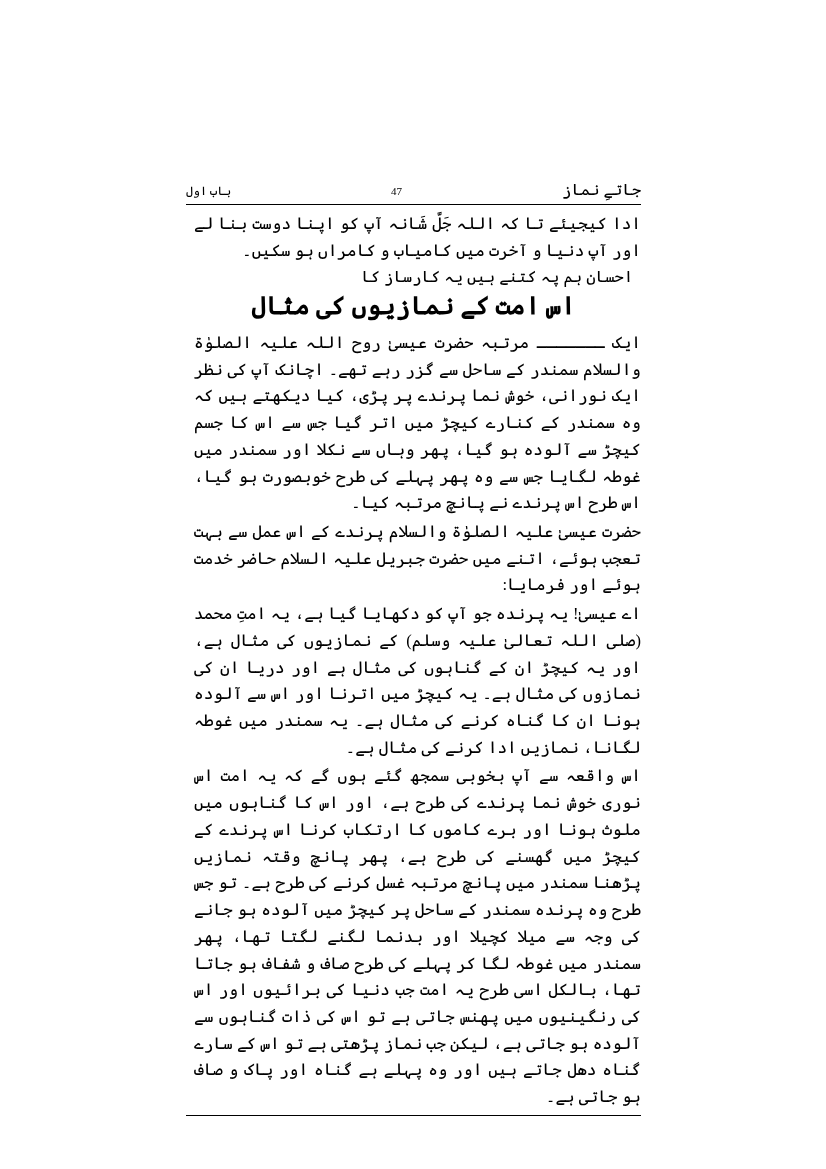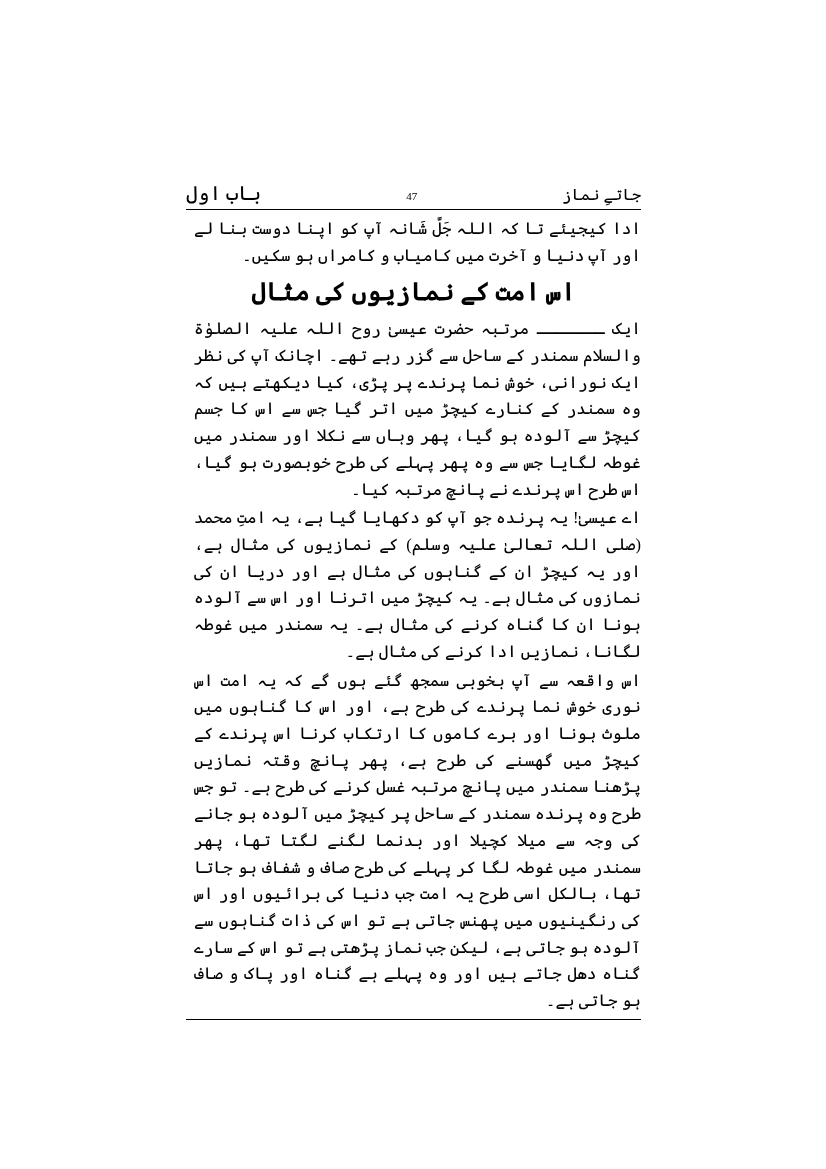--- a/index.html
+++ b/index.html
@@ -37,21 +37,21 @@
   }
   .header-right {
     font-size: 16px;
     font-weight: normal;
   }
   .header-center {
     font-size: 11px;
     font-family: "Liberation Serif", serif;
   }
   .header-left {
-    font-size: 20px;
+    font-size: 12px;
   }
   .rule {
     border-top: 1px solid #000;
     margin: 0 0 6px 0;
     height: 0;
   }
   .rule-bottom {
     border-top: 1px solid #000;
     margin-top: 4px;
     height: 0;
@@ -97,23 +97,25 @@
     <div class="header-row">
       <span class="header-right">جاتےِ نماز</span>
       <span class="header-center">47</span>
       <span class="header-left">باب اول</span>
     </div>
     <div class="rule"></div>
 
     <p class="body">ادا کیجیئے تا کہ اللہ جَلَّ شَانہ آپ کو اپنا دوست بنا لے اور آپ دنیا و آخرت میں کامیاب و کامراں ہو سکیں۔</p>
 
     <div class="twocol">
+      <span class="seg">احسان ہم پہ کتنے ہیں یہ کارساز کا</span>
     </div>
 
     <h1 class="heading">اس امت کے نمازیوں کی مثال</h1>
 
     <p class="body">ایک ـــــــ مرتبہ حضرت عیسیٰ روح اللہ علیہ الصلوٰۃ والسلام سمندر کے ساحل سے گزر رہے تھے۔ اچانک آپ کی نظر ایک نورانی، خوش نما پرندے پر پڑی، کیا دیکھتے ہیں کہ وہ سمندر کے کنارے کیچڑ میں اتر گیا جس سے اس کا جسم کیچڑ سے آلودہ ہو گیا، پھر وہاں سے نکلا اور سمندر میں غوطہ لگایا جس سے وہ پھر پہلے کی طرح خوبصورت ہو گیا، اس طرح اس پرندے نے پانچ مرتبہ کیا۔</p>
+    <p class="body">حضرت عیسیٰ علیہ الصلوٰۃ والسلام پرندے کے اس عمل سے بہت تعجب ہوئے، اتنے میں حضرت جبریل علیہ السلام حاضر خدمت ہوئے اور فرمایا:</p>
     <p class="body tight">اے عیسیٰ! یہ پرندہ جو آپ کو دکھایا گیا ہے، یہ امتِ محمد (صلی اللہ تعالیٰ علیہ وسلم) کے نمازیوں کی مثال ہے، اور یہ کیچڑ ان کے گناہوں کی مثال ہے اور دریا ان کی نمازوں کی مثال ہے۔ یہ کیچڑ میں اترنا اور اس سے آلودہ ہونا ان کا گناہ کرنے کی مثال ہے۔ یہ سمندر میں غوطہ لگانا، نمازیں ادا کرنے کی مثال ہے۔</p>
     <p class="body">اس واقعہ سے آپ بخوبی سمجھ گئے ہوں گے کہ یہ امت اس نوری خوش نما پرندے کی طرح ہے، اور اس کا گناہوں میں ملوث ہونا اور برے کاموں کا ارتکاب کرنا اس پرندے کے کیچڑ میں گھسنے کی طرح ہے، پھر پانچ وقتہ نمازیں پڑھنا سمندر میں پانچ مرتبہ غسل کرنے کی طرح ہے۔ تو جس طرح وہ پرندہ سمندر کے ساحل پر کیچڑ میں آلودہ ہو جانے کی وجہ سے میلا کچیلا اور بدنما لگنے لگتا تھا، پھر سمندر میں غوطہ لگا کر پہلے کی طرح صاف و شفاف ہو جاتا تھا، بالکل اسی طرح یہ امت جب دنیا کی برائیوں اور اس کی رنگینیوں میں پھنس جاتی ہے تو اس کی ذات گناہوں سے آلودہ ہو جاتی ہے، لیکن جب نماز پڑھتی ہے تو اس کے سارے گناہ دھل جاتے ہیں اور وہ پہلے ہے گناہ اور پاک و صاف ہو جاتی ہے۔</p>
 
     <div class="rule-bottom"></div>
   </div>
 </div>
 
 </body></html>

